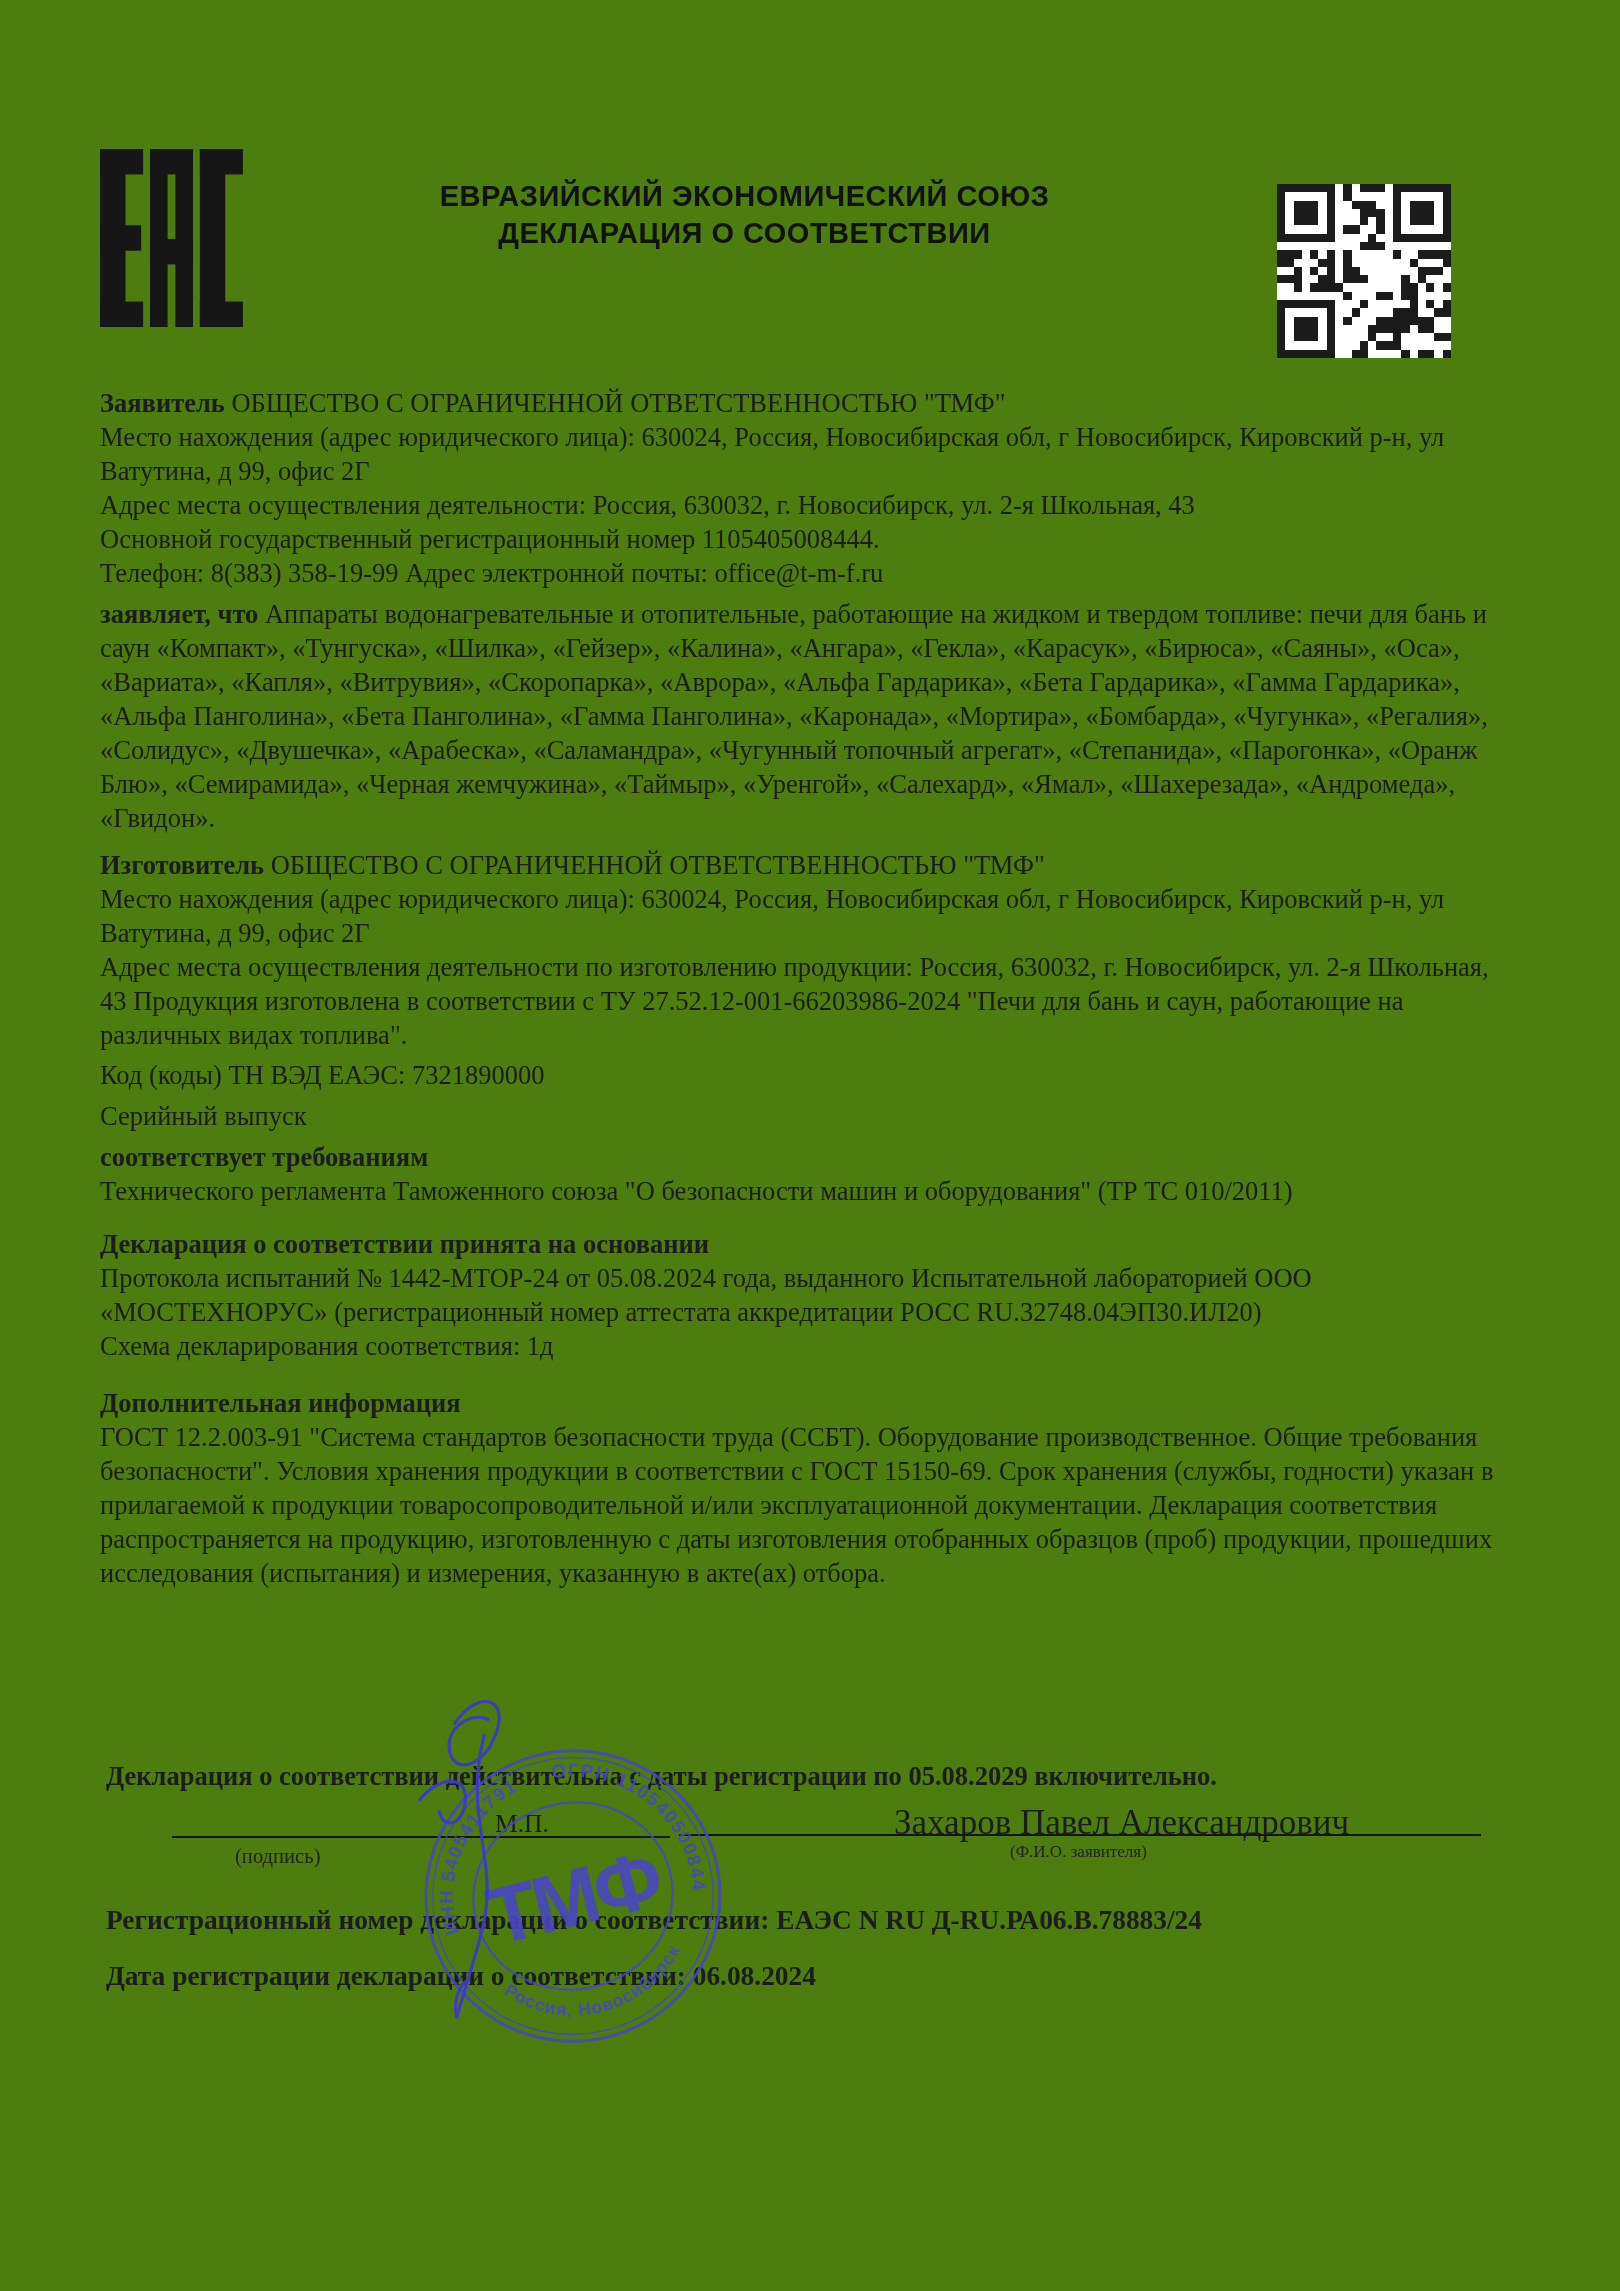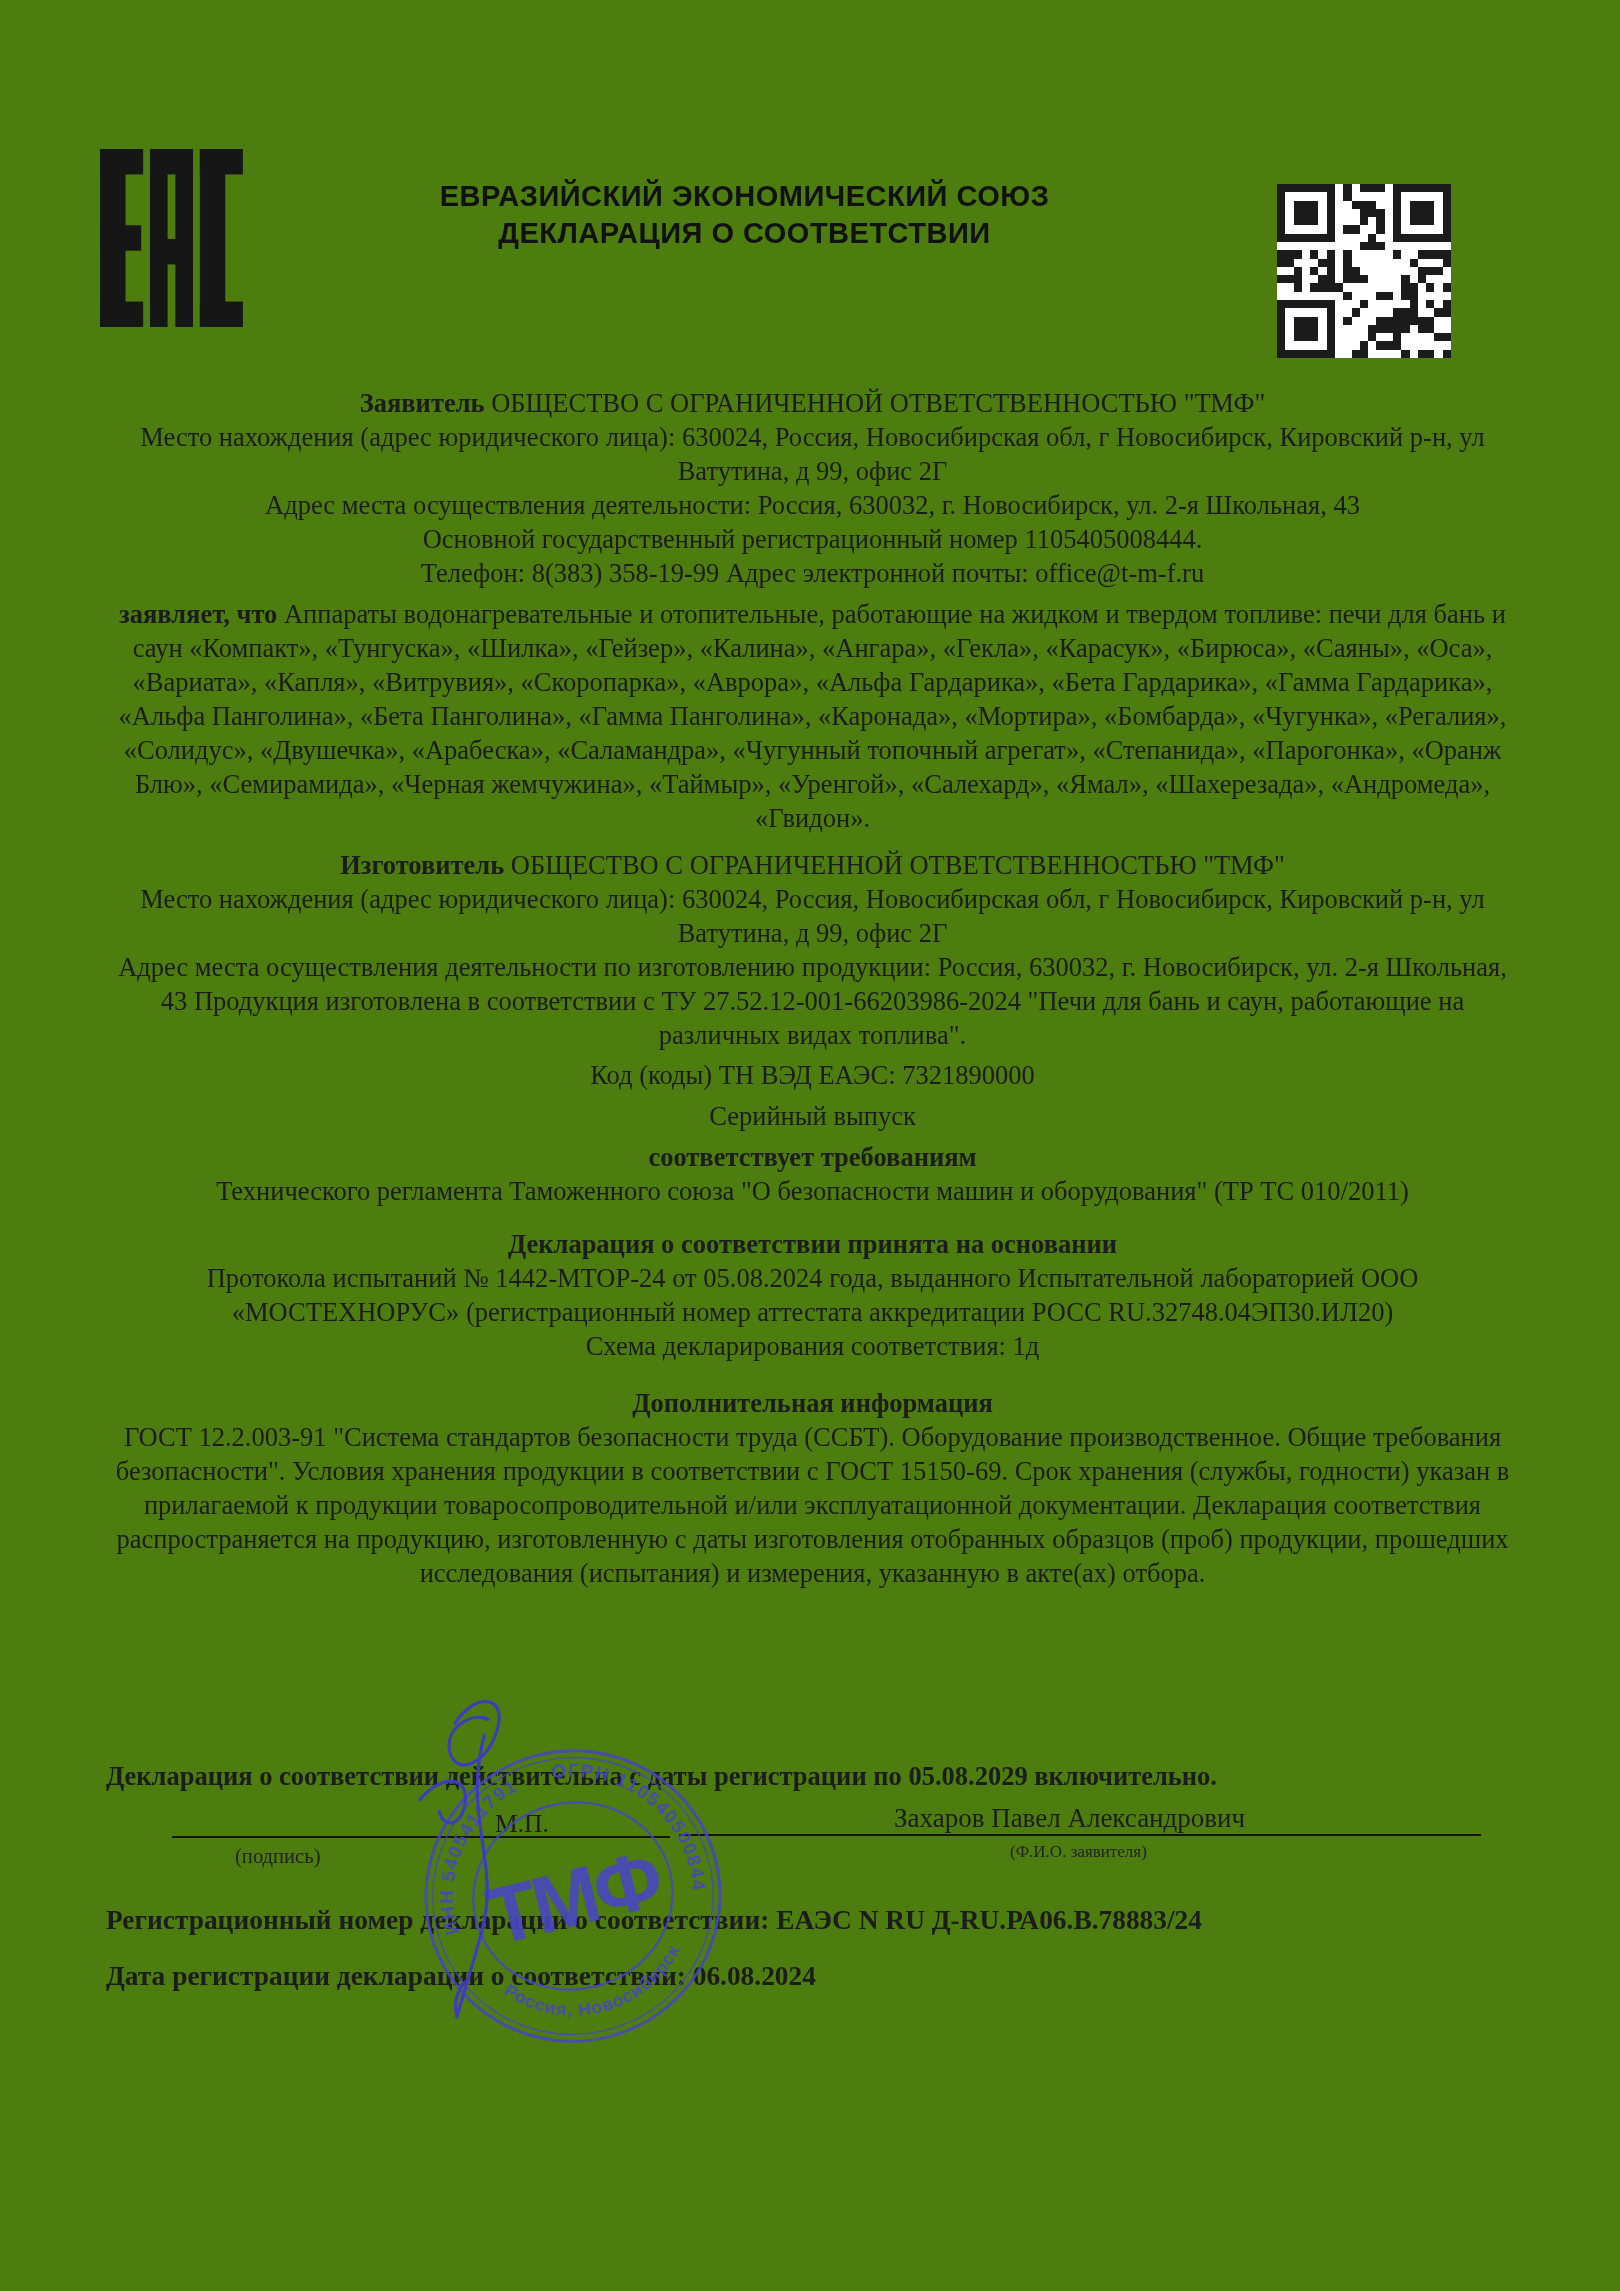--- a/index.html
+++ b/index.html
@@ -10,33 +10,33 @@
   }
   
   .eac-logo{position:absolute;left:100px;top:149px;width:143px;height:178px;}
   .titles{
     position:absolute;left:323px;top:178px;width:843px;text-align:center;
     font-family:"Liberation Sans","DejaVu Sans",sans-serif;font-weight:bold;
     font-size:29px;line-height:37px;color:#111;letter-spacing:0.5px;
   }
   .qr{position:absolute;left:1277px;top:184px;width:174px;height:174px;}
   
-  .body-text{position:absolute;left:106px;top:386px;width:1413px;font-size:26.5px;line-height:34px;text-align:center;}
+  .body-text{position:absolute;left:100px;top:386px;width:1413px;font-size:26.5px;line-height:34px;}
   .body-text p{margin:0;padding:0;}
   .body-text p b{font-weight:bold;}
   .bold{font-weight:bold;}
   .mt-s{margin-top:6.9px !important;}
   .mt-m{margin-top:12.7px !important;}
   .mt-l{margin-top:18.6px !important;}
   .mt-xl{margin-top:23.5px !important;}
   
   .abs{position:absolute;}
   .validity{left:106px;top:1761px;font-size:26.5px;font-weight:bold;}
   .mp{left:495px;top:1809px;font-size:25.5px;}
-  .signer{left:894px;top:1803px;font-size:27px;}
+  .signer{left:894px;top:1803px;font-size:35px;}
   .sigline{border-top:2.5px solid #151515;height:0;}
   .line-sign{left:172px;top:1836px;width:498px;}
   .line-name{left:679px;top:1834px;width:802px;}
   .caption{font-size:20.6px;color:#222;text-align:right;}
   .cap-sign{left:235px;top:1845px;}
   .cap-name{left:1010px;top:1842px;font-size:17px;}
   .regline{left:106px;font-size:27.4px;font-weight:bold;}
   .reg-number{top:1905px;}
   .reg-date{top:1961px;}
   

